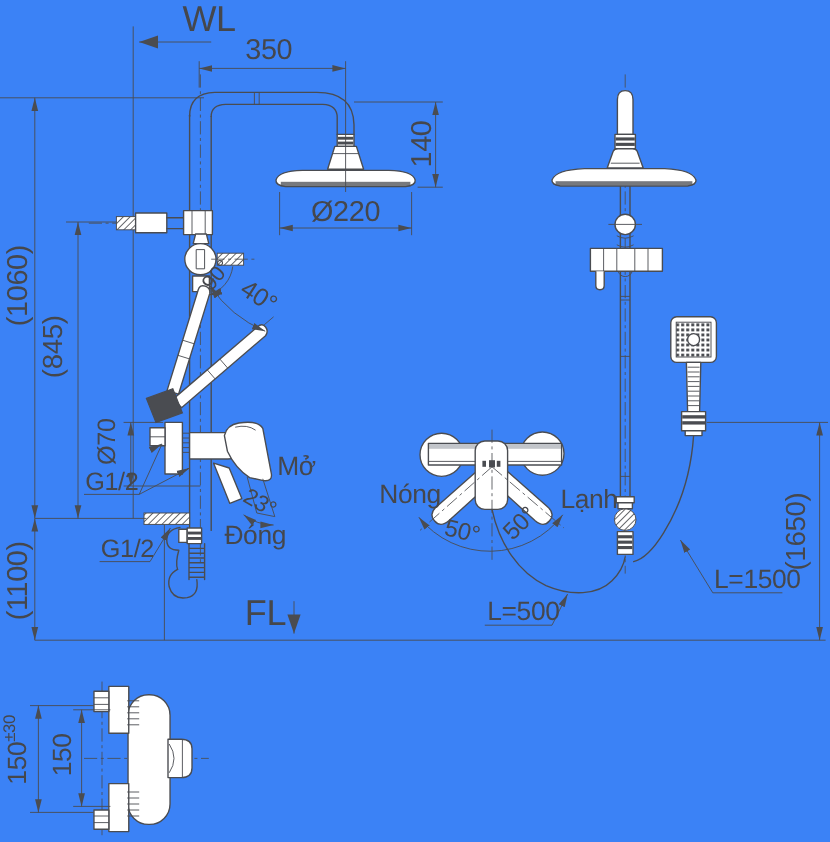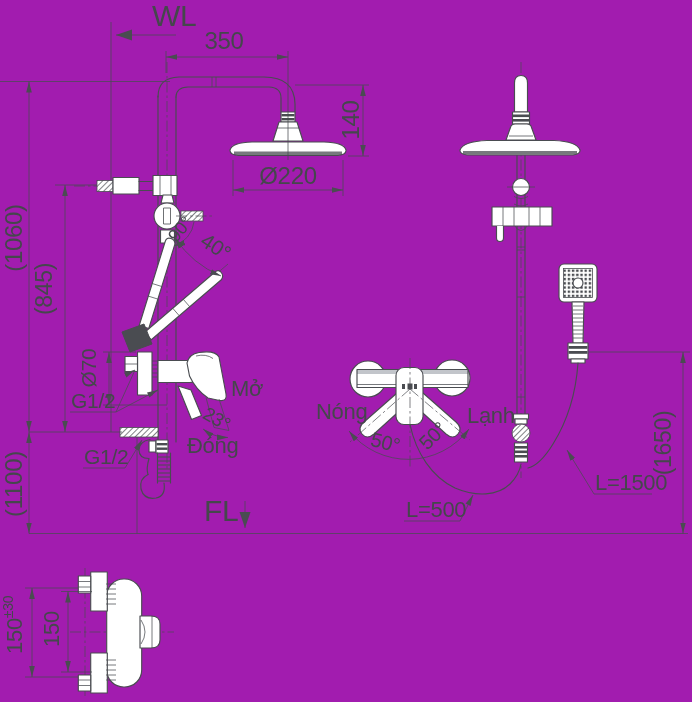--- a/index.html
+++ b/index.html
@@ -1,16 +1,16 @@
 <!DOCTYPE html>
 <html><head>
 <meta charset="utf-8">
 <style>
   html,body{margin:0;padding:0;background:#ffffff;}
-  .stage{width:692px;height:702px;position:relative;background:#a21caf;overflow:hidden;}
+  .stage{width:692px;height:702px;position:relative;background:#3b82f6;overflow:hidden;}
   svg text{fill:#45474c;font-family:"Liberation Sans",sans-serif;letter-spacing:-0.3px;}
   .s{stroke:#4a4c51;fill:none;stroke-width:1.15;stroke-linecap:round;stroke-linejoin:round;}
   .t{stroke:#4a4c51;fill:none;stroke-width:0.75;}
   .f{fill:#ffffff;stroke:#4a4c51;stroke-width:1.15;stroke-linejoin:round;}
   .ft{fill:#ffffff;stroke:#4a4c51;stroke-width:0.8;stroke-linejoin:round;}
   .d{fill:#4a4c51;stroke:none;}
   .cl{stroke:#4a4c51;fill:none;stroke-width:0.7;stroke-dasharray:11 3 2.5 3;}
   .hp{fill:url(#ph);stroke:#4a4c51;stroke-width:0.8;}
 </style>
 </head>

